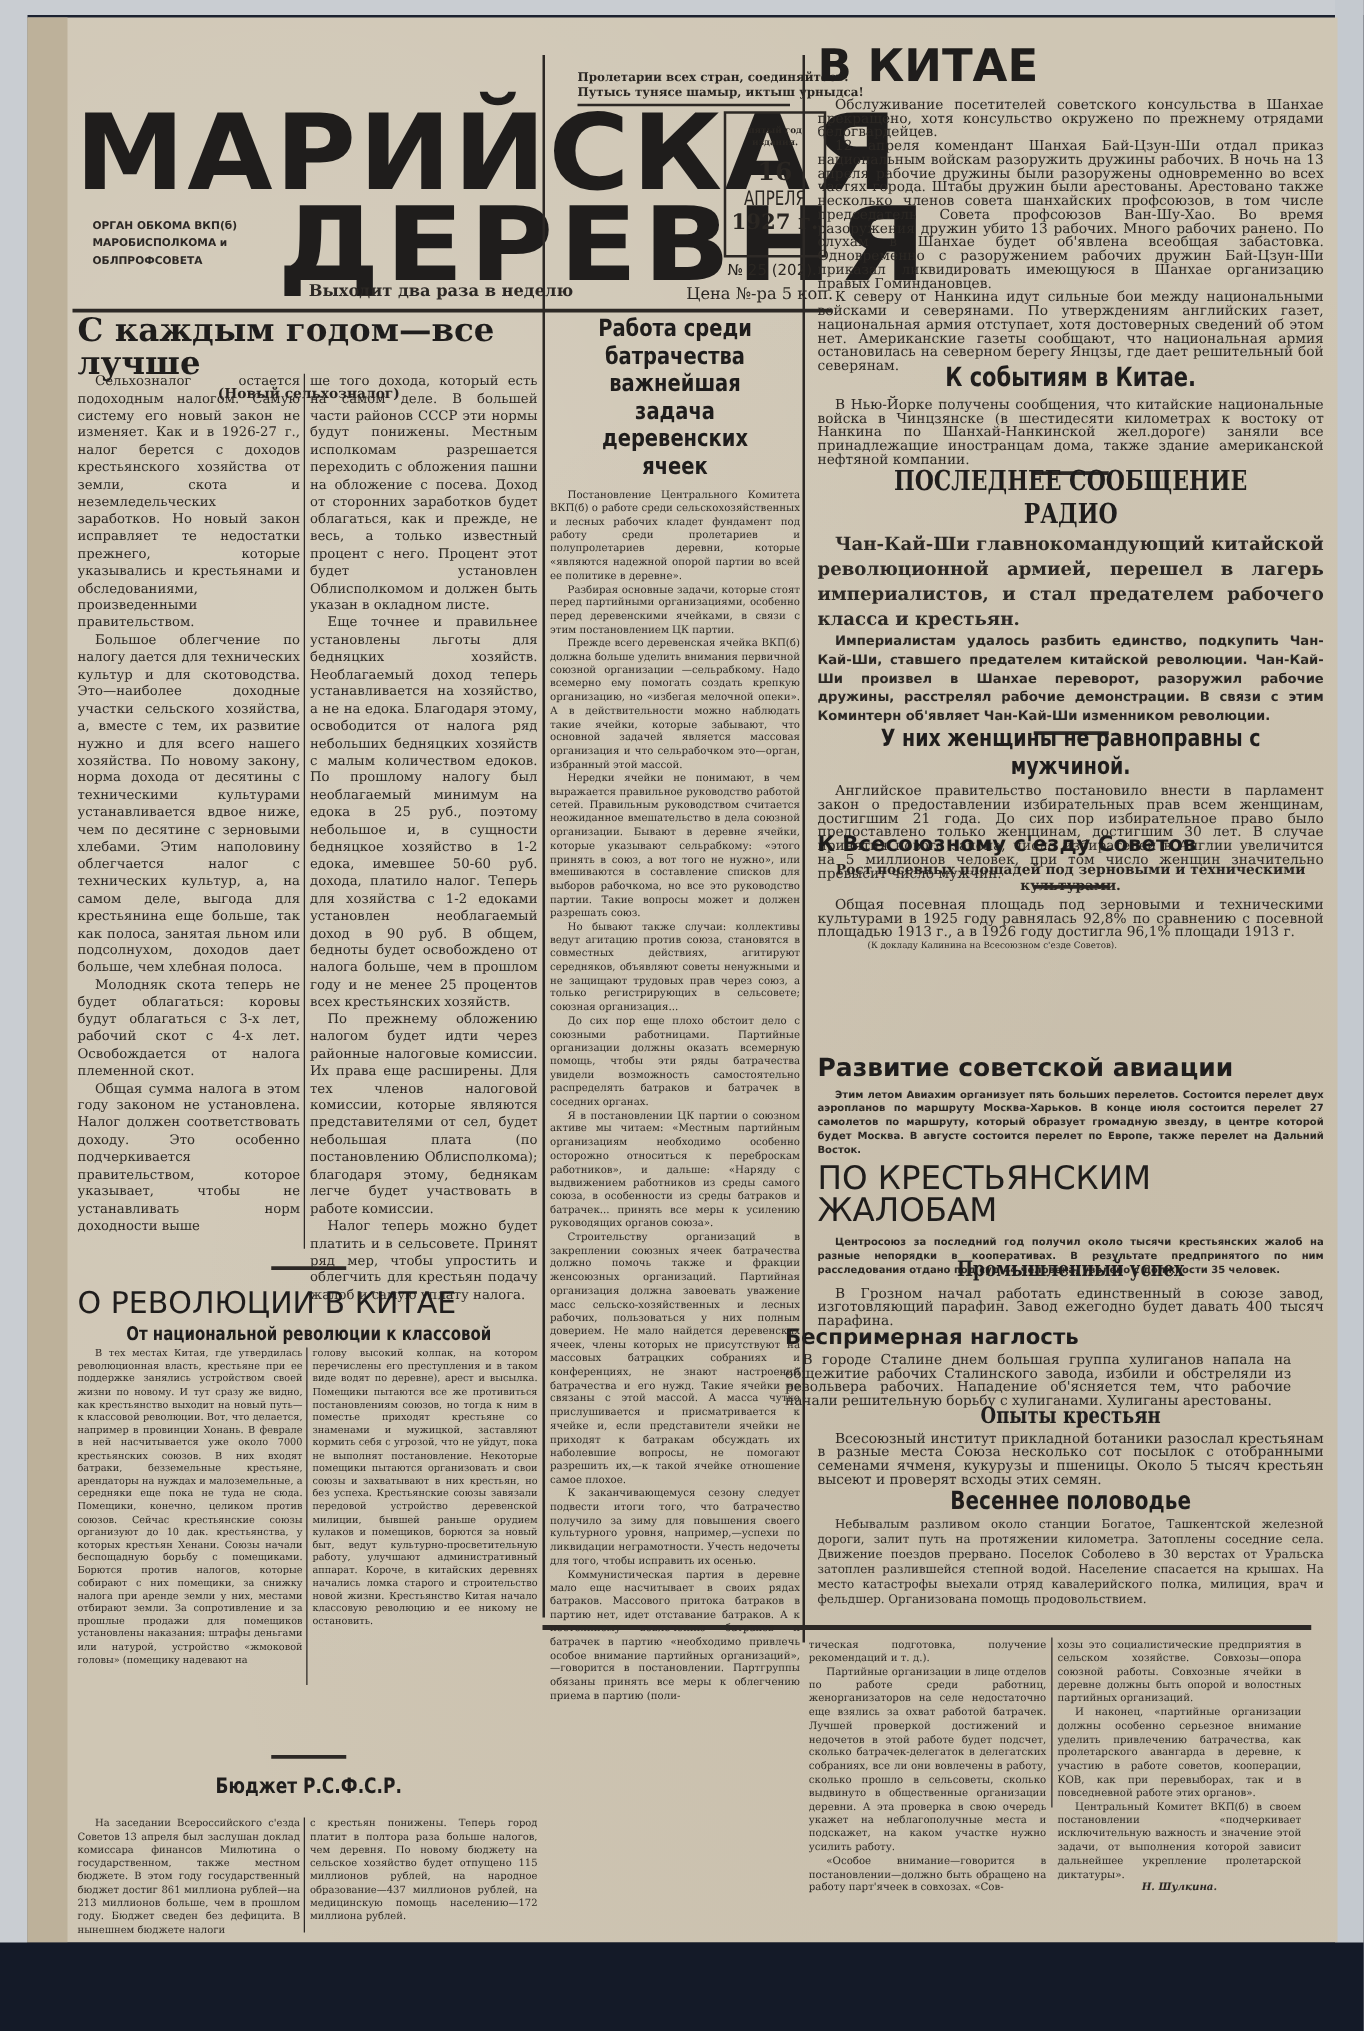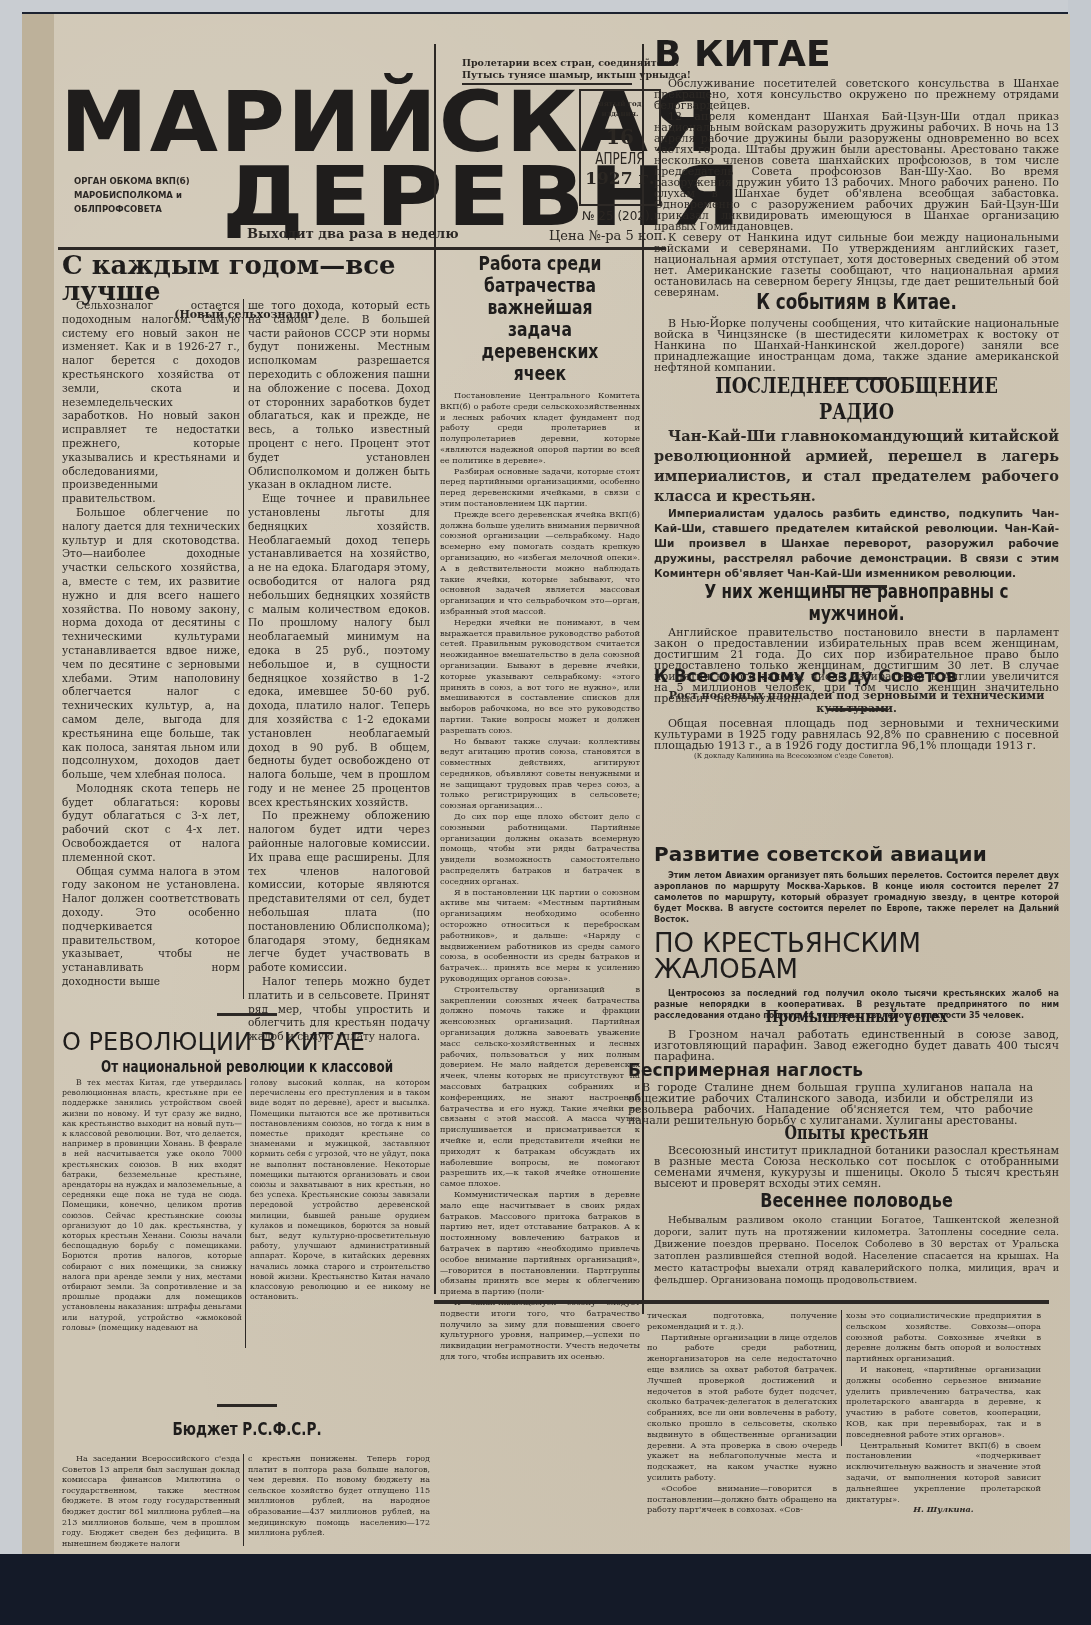--- a/index.html
+++ b/index.html
@@ -195,22 +195,22 @@
     <div class="h-cond" style="font-size:19px; line-height:22px; transform:scaleX(0.82);">Работа среди батрачества важнейшая задача деревенских ячеек</div>
     <div class="col small" style="margin-top:6px; font-size:8.2px; line-height:10.8px;">
       <p>Постановление Центрального Комитета ВКП(б) о работе среди сельскохозяйственных и лесных рабочих кладет фундамент под работу среди пролетариев и полупролетариев деревни, которые «являются надежной опорой партии во всей ее политике в деревне».</p>
       <p>Разбирая основные задачи, которые стоят перед партийными организациями, особенно перед деревенскими ячейками, в связи с этим постановлением ЦК партии.</p>
       <p>Прежде всего деревенская ячейка ВКП(б) должна больше уделить внимания первичной союзной организации —сельрабкому. Надо всемерно ему помогать создать крепкую организацию, но «избегая мелочной опеки». А в действительности можно наблюдать такие ячейки, которые забывают, что основной задачей является массовая организация и что сельрабочком это—орган, избранный этой массой.</p>
       <p>Нередки ячейки не понимают, в чем выражается правильное руководство работой сетей. Правильным руководством считается неожиданное вмешательство в дела союзной организации. Бывают в деревне ячейки, которые указывают сельрабкому: «этого принять в союз, а вот того не нужно», или вмешиваются в составление списков для выборов рабочкома, но все это руководство партии. Такие вопросы может и должен разрешать союз.</p>
       <p>Но бывают также случаи: коллективы ведут агитацию против союза, становятся в совместных действиях, агитируют середняков, объявляют советы ненужными и не защищают трудовых прав через союз, а только регистрирующих в сельсовете; союзная организация...</p>
       <p>До сих пор еще плохо обстоит дело с союзными работницами. Партийные организации должны оказать всемерную помощь, чтобы эти ряды батрачества увидели возможность самостоятельно распределять батраков и батрачек в соседних органах.</p>
       <p>Я в постановлении ЦК партии о союзном активе мы читаем: «Местным партийным организациям необходимо особенно осторожно относиться к переброскам работников», и дальше: «Наряду с выдвижением работников из среды самого союза, в особенности из среды батраков и батрачек... принять все меры к усилению руководящих органов союза».</p>
       <p>Строительству организаций в закреплении союзных ячеек батрачества должно помочь также и фракции женсоюзных организаций. Партийная организация должна завоевать уважение масс сельско-хозяйственных и лесных рабочих, пользоваться у них полным доверием. Не мало найдется деревенских ячеек, члены которых не присутствуют на массовых батрацких собраниях и конференциях, не знают настроений батрачества и его нужд. Такие ячейки не связаны с этой массой. А масса чутко прислушивается и присматривается к ячейке и, если представители ячейки не приходят к батракам обсуждать их наболевшие вопросы, не помогают разрешить их,—к такой ячейке отношение самое плохое.</p>
+      <p>К заканчивающемуся сезону следует подвести итоги того, что батрачество получило за зиму для повышения своего культурного уровня, например,—успехи по ликвидации неграмотности. Учесть недочеты для того, чтобы исправить их осенью.</p>
       <p>Коммунистическая партия в деревне мало еще насчитывает в своих рядах батраков. Массового притока батраков в партию нет, идет отставание батраков. А к постоянному вовлечению батраков и батрачек в партию «необходимо привлечь особое внимание партийных организаций», —говорится в постановлении. Партгруппы обязаны принять все меры к облегчению приема в партию (поли-</p>
-      <p>К заканчивающемуся сезону следует подвести итоги того, что батрачество получило за зиму для повышения своего культурного уровня, например,—успехи по ликвидации неграмотности. Учесть недочеты для того, чтобы исправить их осенью.</p>
     </div>
   </div>
   <div class="abs col small" style="left:625px; top:1296px; width:190px; font-size:8.2px; line-height:10.8px;">
     <p style="text-indent:0">тическая подготовка, получение рекомендаций и т. д.).</p>
     <p>Партийные организации в лице отделов по работе среди работниц, женорганизаторов на селе недостаточно еще взялись за охват работой батрачек. Лучшей проверкой достижений и недочетов в этой работе будет подсчет, сколько батрачек-делегаток в делегатских собраниях, все ли они вовлечены в работу, сколько прошло в сельсоветы, сколько выдвинуто в общественные организации деревни. А эта проверка в свою очередь укажет на неблагополучные места и подскажет, на каком участке нужно усилить работу.</p>
     <p>«Особое внимание—говорится в постановлении—должно быть обращено на работу парт'ячеек в совхозах. «Сов-</p>
   </div>
   <div class="abs vrule" style="left:819px; top:1296px; height:136px; width:1px;"></div>
   <div class="abs col small" style="left:824px; top:1296px; width:195px; font-size:8.2px; line-height:10.8px;">
     <p style="text-indent:0">хозы это социалистические предприятия в сельском хозяйстве. Совхозы—опора союзной работы. Совхозные ячейки в деревне должны быть опорой и волостных партийных организаций.</p>

